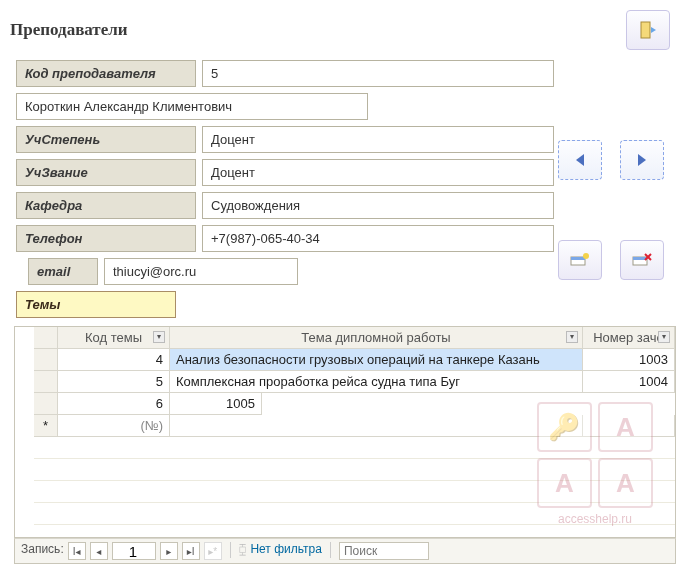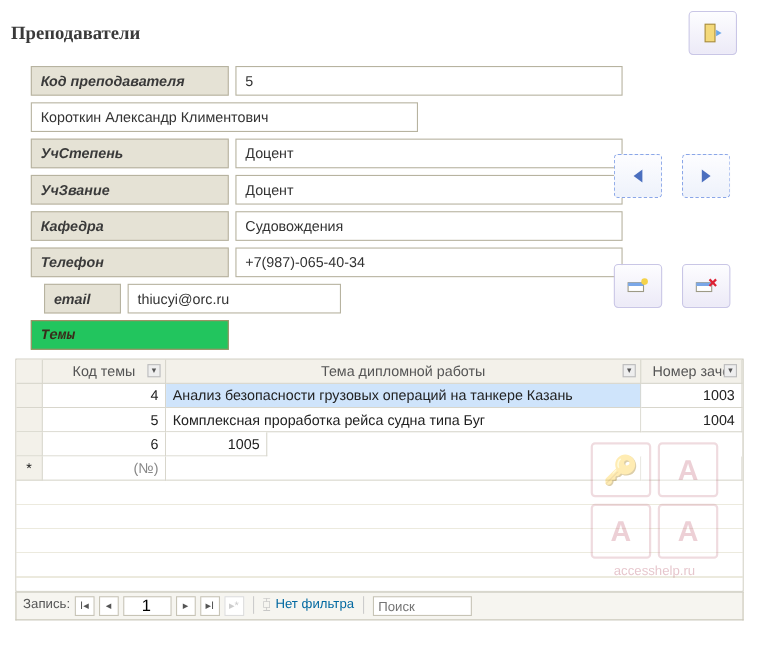--- a/index.html
+++ b/index.html
@@ -33,21 +33,21 @@
     border-radius: 4px;
     background: linear-gradient(#fdfdff, #eceaf7);
     display: flex;
     align-items: center;
     justify-content: center;
     cursor: pointer;
   }
 
   .form-area {
     position: relative;
-    padding: 0 28px;
+    padding: 0 16px;
   }
   .row {
     display: flex;
     margin-bottom: 6px;
     align-items: stretch;
   }
   .lbl {
     width: 180px;
     border: 1px solid #b7b3a0;
     background: #e5e2d5;
@@ -63,29 +63,28 @@
     background: #fff;
     padding: 5px 8px;
     color: #333;
     font-family: inherit;
     font-size: 13px;
   }
   .email-lbl { width: 70px; margin-left: 12px; }
   .email-val { flex: 0 0 160px; }
 
   .temy {
-    width: 180px;
+    width: 160px;
     border: 1px solid #a98d66;
-    background: #22c55e;
+    background: #fef9c3;
     font-style: italic;
     font-weight: bold;
     color: #3a2a1a;
     padding: 5px 8px;
     margin-top: 2px;
-    font-family: Liberation Mono, monospace;
   }
 
   .side-btns {
     position: absolute;
     right: 26px;
     top: 80px;
     display: grid;
     grid-template-columns: 44px 44px;
     gap: 10px 18px;
   }
@@ -93,20 +92,21 @@
   .nav-dashed {
     border: 1px dashed #8aa6e8 !important;
     background: linear-gradient(#fdfdff, #eef2fb) !important;
   }
 
   
   .subform {
     margin: 8px 14px 0 14px;
     border: 1px solid #c9c6b8;
     background: #fff;
+    padding-left: 19px;
   }
   .grid-head, .grid-row {
     display: flex;
     align-items: stretch;
   }
   .grid-head .gh, .grid-row .gc {
     border-right: 1px solid #d8d6cc;
     border-bottom: 1px solid #d8d6cc;
     padding: 3px 6px;
     font-size: 13px;

